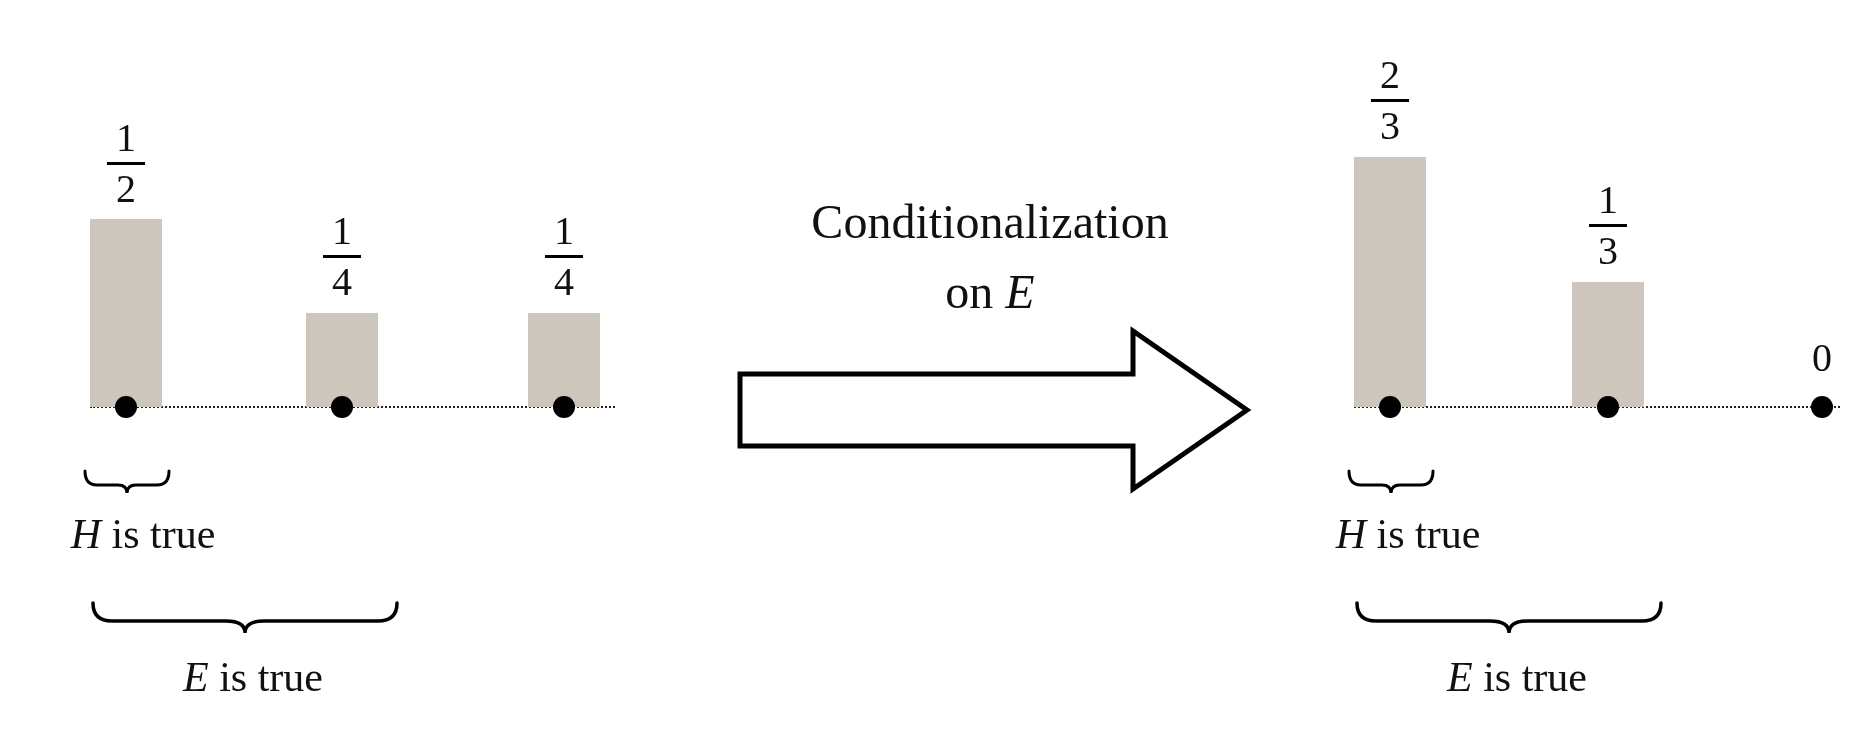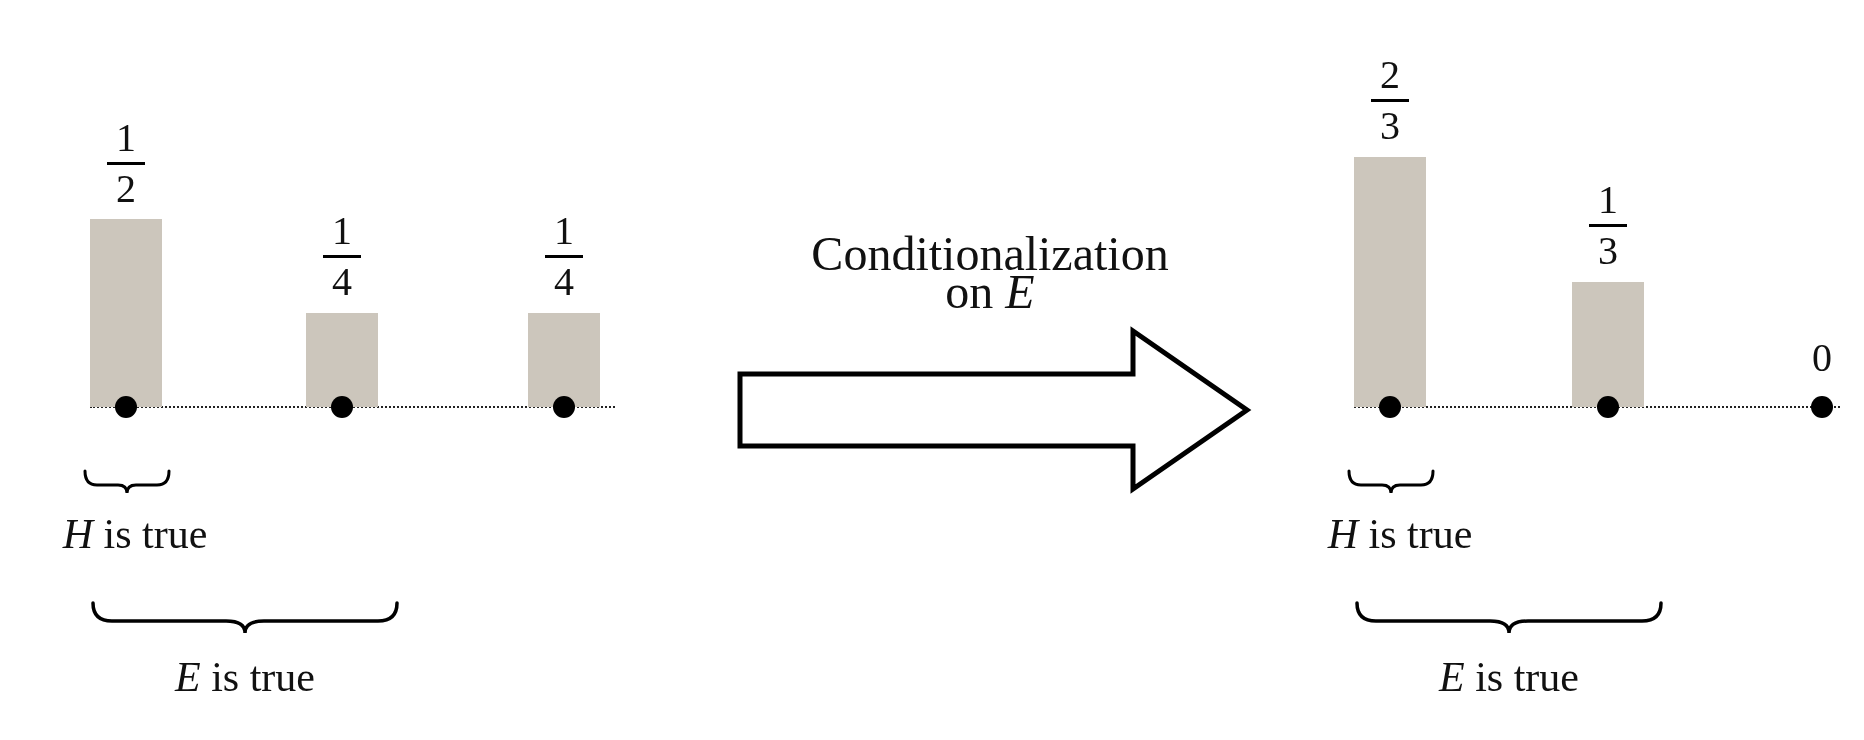--- a/index.html
+++ b/index.html
@@ -33,21 +33,21 @@
   .fr-inner{display:inline-block;}
   .fr-num{display:block;border-bottom:3px solid #000;padding:0 9px 2px;}
   .fr-den{display:block;padding-top:2px;}
   .zero-label{
     position:absolute;width:60px;text-align:center;
     font-size:40px;line-height:1.1;
   }
   .brace{position:absolute;}
   .side-label{
     position:absolute;text-align:center;
-    font-size:42px;line-height:1.15;
+    font-size:42px;line-height:1.15;padding-left:8px;
   }
   .side-label i{font-style:italic;}
   .caption{
     position:absolute;left:728px;width:524px;text-align:center;
     font-size:48px;line-height:1.1;
   }
   .caption i{font-style:italic;}
   .arrow-wrap{position:absolute;left:737px;top:325px;}
 </style>
 </head>
@@ -94,21 +94,21 @@
 
     <svg class="brace" style="left:90px;top:600px;" width="310" height="36" viewBox="0 0 310 36">
       <path d="M3,3 Q3,21 22,21 L136,21 Q155,21 155,33 Q155,21 174,21 L288,21 Q307,21 307,3" fill="none" stroke="#000" stroke-width="3.5" stroke-linecap="round"></path>
     </svg>
     <div class="side-label" style="left:115px;top:653px;width:260px;">
       <i>E</i><span> is true</span>
     </div>
   </div>
 
   <div>
-    <div class="caption" style="top:228px;">Conditionalization</div>
+    <div class="caption" style="top:196px;">Conditionalization</div>
     <div class="caption" style="top:266px;text-align:center;">
       <span>on</span> <i>E</i>
     </div>
     <div class="arrow-wrap">
       <svg width="515" height="170" viewBox="0 0 515 170">
         <polygon points="3,49 396,49 396,6 510,85 396,164 396,121 3,121" fill="#ffffff" stroke="#000000" stroke-width="5" stroke-linejoin="miter"></polygon>
       </svg>
     </div>
   </div>
 

